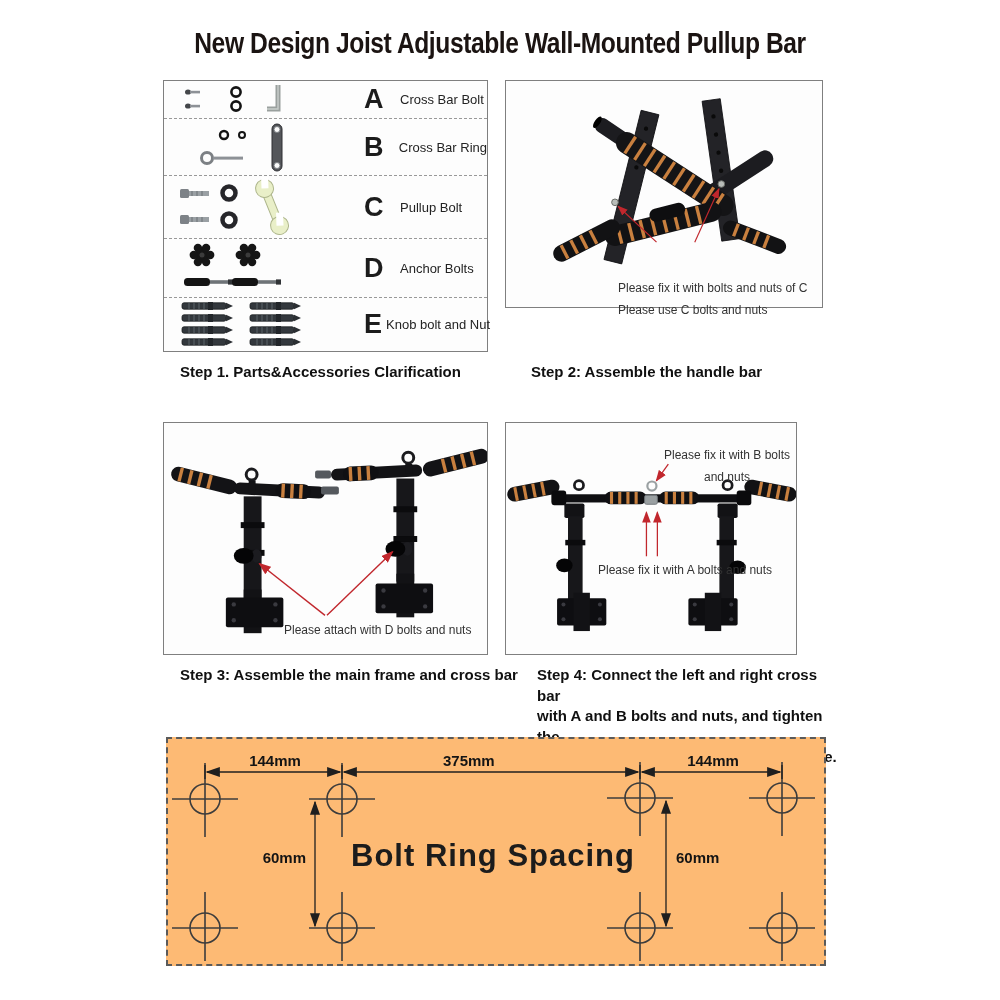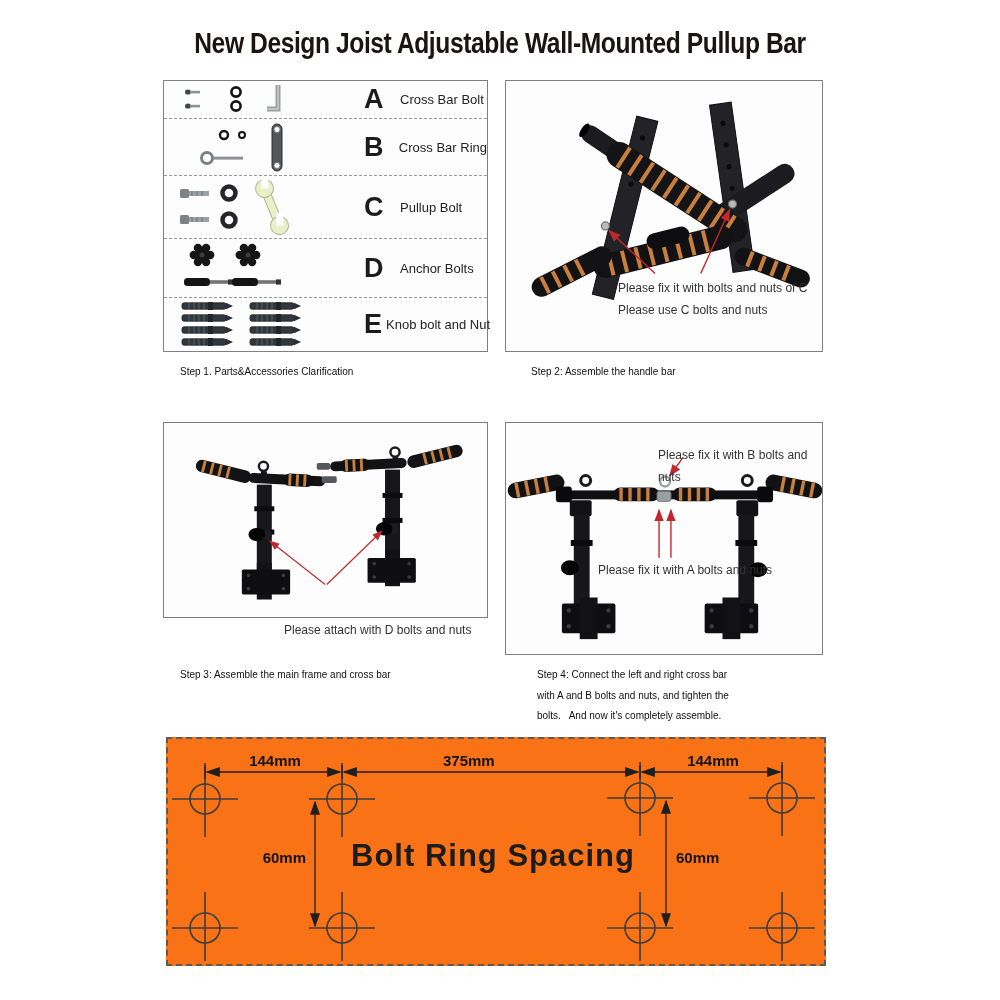--- a/index.html
+++ b/index.html
@@ -5,25 +5,25 @@
   html,body { margin:0; padding:0; background:#ffffff; }
   .page { position:relative; width:1000px; height:1000px; background:#ffffff;
           font-family:"Liberation Sans", sans-serif; overflow:hidden; }
 
   .title { position:absolute; top:26px; left:0; width:1000px; text-align:center;
            font-size:30px; font-weight:bold; color:#1b1412; letter-spacing:-0.5px;
            transform:scaleX(0.82); transform-origin:50% 50%; white-space:nowrap; }
 
   .panel { position:absolute; border:1px solid #7f7f7f; background:#fdfdfd; box-sizing:border-box; }
   #panel-step1 { left:163px; top:80px;  width:325px; height:272px; }
-  #panel-step2 { left:505px; top:80px;  width:318px; height:272px; }
-  #panel-step3 { left:163px; top:422px; width:325px; height:196px; }
-  #panel-step4 { left:505px; top:422px; width:318px; height:233px; }
-
-  .caption { position:absolute; font-size:10px; font-weight:normal; color:#101010;
+  #panel-step2 { left:505px; top:80px;  width:318px; height:228px; }
+  #panel-step3 { left:163px; top:422px; width:325px; height:233px; }
+  #panel-step4 { left:505px; top:422px; width:292px; height:233px;text-align:center; }
+
+  .caption { position:absolute; font-size:15px; font-weight:bold; color:#101010;
              line-height:20.5px; white-space:pre-wrap; }
   #caption-step1 { left:180px; top:362px; }
   #caption-step2 { left:531px; top:362px; }
   #caption-step3 { left:180px; top:665px; }
   #caption-step4 { left:537px; top:665px; width:306px; }
 
   .parts-row { display:flex; align-items:center; box-sizing:border-box;
                border-bottom:1px dashed #999; padding-left:8px; }
   .parts-row:last-child { border-bottom:none; }
   .parts-art { flex:0 0 192px; width:192px; }
@@ -31,21 +31,21 @@
   .part-label  { font-size:13px; color:#232323; margin-left:4px; white-space:nowrap; }
 
   .photo-svg { position:absolute; left:0; top:0; width:100%; height:100%; }
   .anno { position:absolute; font-size:12px; color:#333; line-height:22px; white-space:pre-wrap; }
   #anno-step2 { left:112px; top:196px; }
   #anno-step3 { left:120px; top:196px; }
   #anno-step4-b { left:152px; top:21px; }
   #anno-step4-a { left:92px; top:136px; }
 
   #bolt-box { position:absolute; left:166px; top:737px; width:660px; height:229px;
-              border:2px dashed #5a5a5a; box-sizing:border-box; background:#f97316; }
+              border:2px dashed #5a5a5a; box-sizing:border-box; background:#fdba74; }
   .dim-label { position:absolute; font-size:15px; font-weight:bold; color:#141414; }
   #dim-top-1 { left:60px;  top:13px; width:94px;  text-align:center; }
   #dim-top-2 { left:275px; top:13px; width:100px; }
   #dim-top-3 { left:493px; top:13px; width:104px; text-align:center; }
   #dim-left  { left:82px;  top:110px; width:56px; text-align:right; }
   #dim-right { left:508px; top:110px; width:60px; text-align:left; }
   #bolt-title { position:absolute; left:130px; top:99px; width:390px; text-align:center;
                 font-size:31px; font-weight:bold; color:#1c1c1c; letter-spacing:1px; }
 </style>
 </head>

